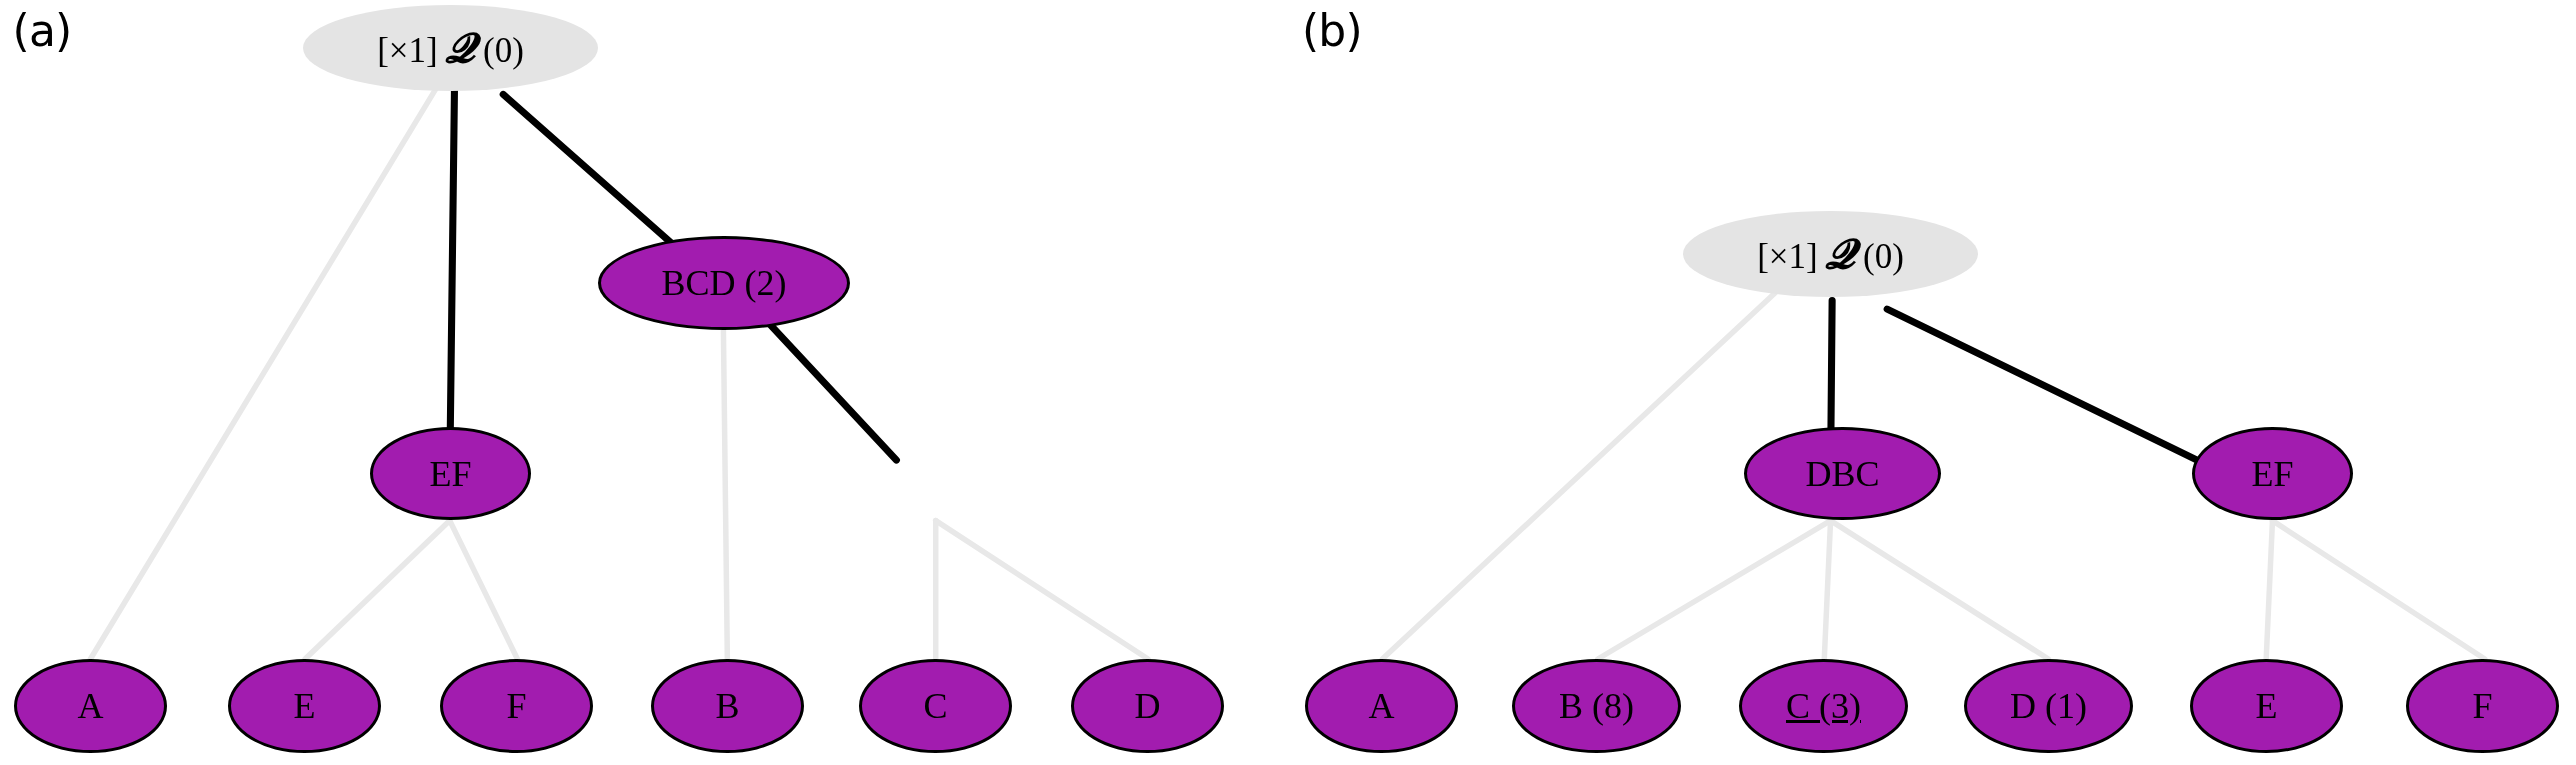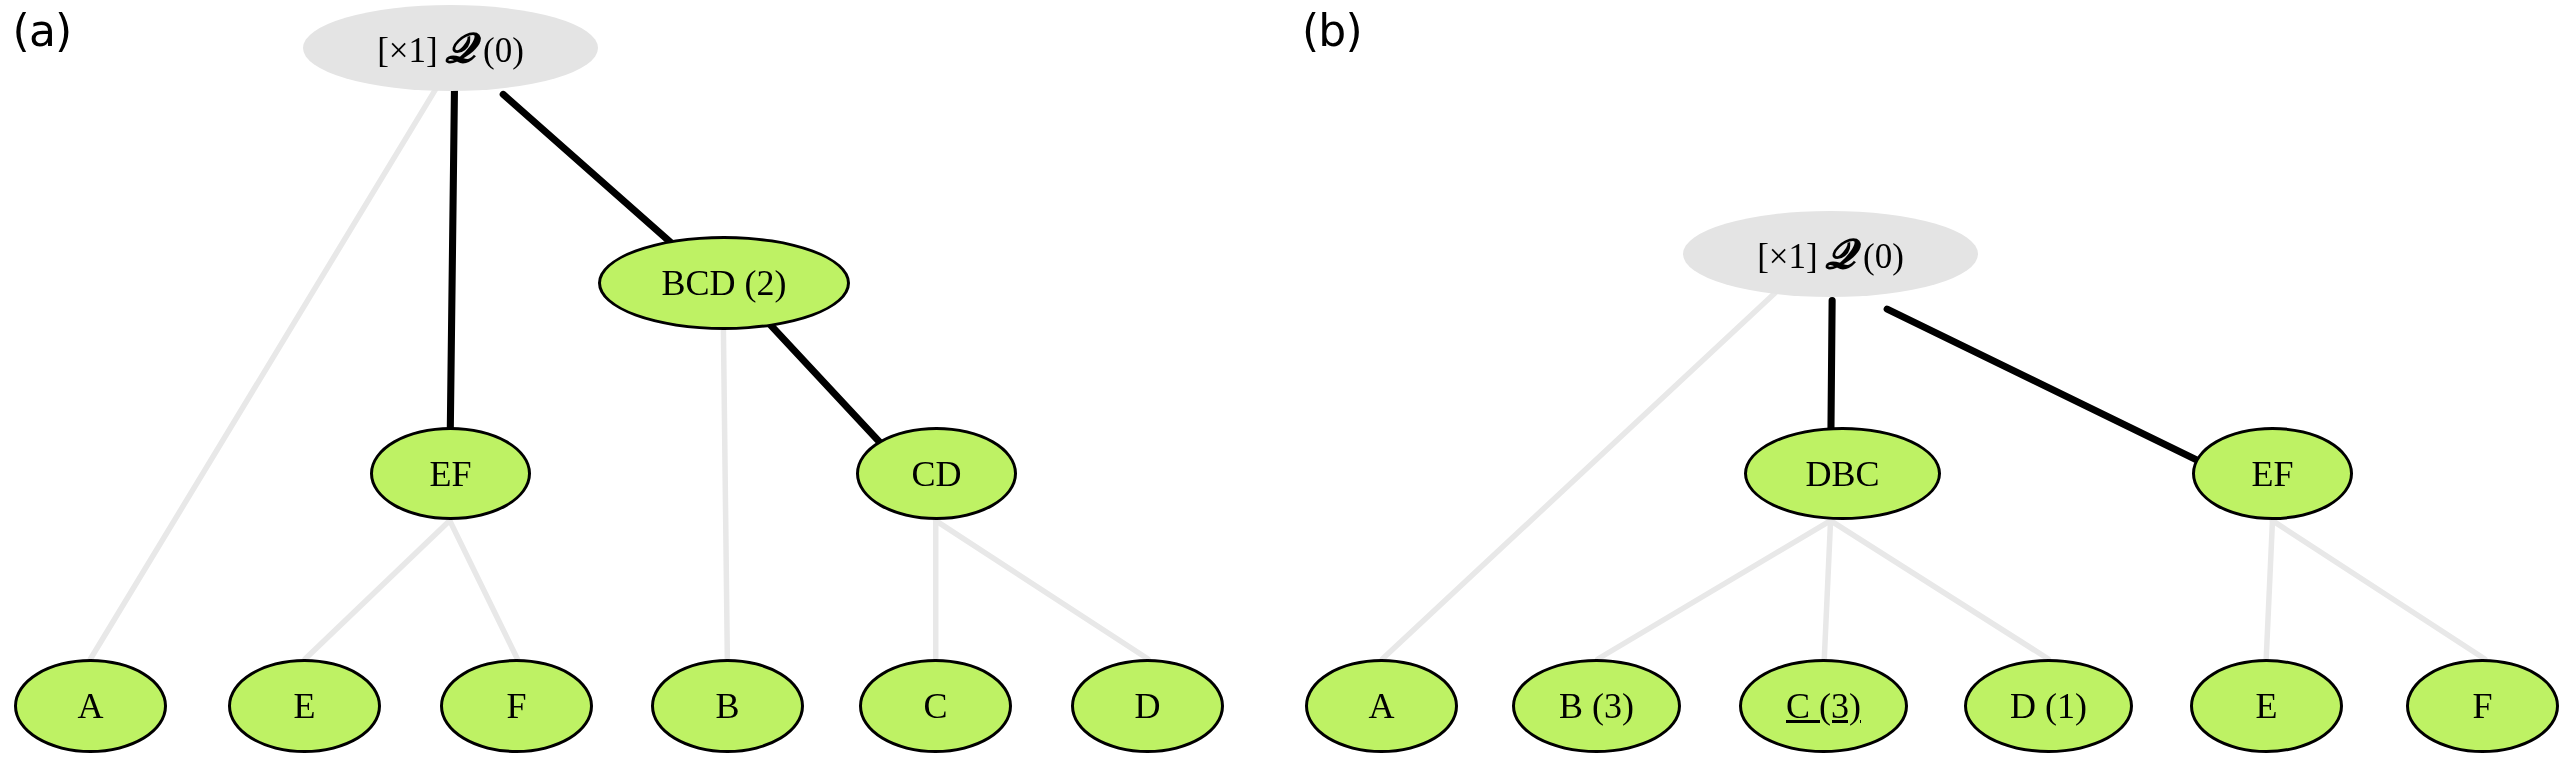--- a/index.html
+++ b/index.html
@@ -43,21 +43,21 @@
     align-items: center;
     justify-content: center;
     border-radius: 50%;
     box-sizing: border-box;
     color: #000000;
     text-align: center;
     white-space: nowrap;
   }
   .node-outline {
     border: 3.9px solid #000000;
-    background: #bef264;
+    background: #a21caf;
   }
   .node-root {
     border: none;
     background: #e4e4e4;
   }
   .node-leaf-label {
     font-family: "Liberation Serif", serif;
     font-size: 36px;
   }
   .node-inner-label {
@@ -125,23 +125,20 @@
   </div>
 
   <div class="node node-outline node-inner-label" style="left:598px; top:236px; width:252px; height:94px;">
     <span>BCD (2)</span>
   </div>
 
   <div class="node node-outline node-inner-label" style="left:370px; top:427px; width:161px; height:93px;">
     <span>EF</span>
   </div>
 
-  <div class="node node-outline node-inner-label" style="left:856px; top:427px; width:161px; height:93px;">
-    <span>CD</span>
-  </div>
 
   <div class="node node-outline node-leaf-label" style="left:14px; top:659px; width:153px; height:94px;">
     <span>A</span>
   </div>
 
   <div class="node node-outline node-leaf-label" style="left:228px; top:659px; width:153px; height:94px;">
     <span>E</span>
   </div>
 
   <div class="node node-outline node-leaf-label" style="left:440px; top:659px; width:153px; height:94px;">
@@ -176,21 +173,21 @@
 
   <div class="node node-outline node-inner-label" style="left:2192px; top:427px; width:161px; height:93px;">
     <span>EF</span>
   </div>
 
   <div class="node node-outline node-leaf-label" style="left:1305px; top:659px; width:153px; height:94px;">
     <span>A</span>
   </div>
 
   <div class="node node-outline node-leaf-label" style="left:1512px; top:659px; width:169px; height:94px;">
-    <span>B (3)</span>
+    <span>B (8)</span>
   </div>
 
   <div class="node node-outline node-leaf-label" style="left:1739px; top:659px; width:169px; height:94px;text-decoration:underline;">
     <span>C (3)</span>
   </div>
 
   <div class="node node-outline node-leaf-label" style="left:1964px; top:659px; width:169px; height:94px;">
     <span>D (1)</span>
   </div>
 

